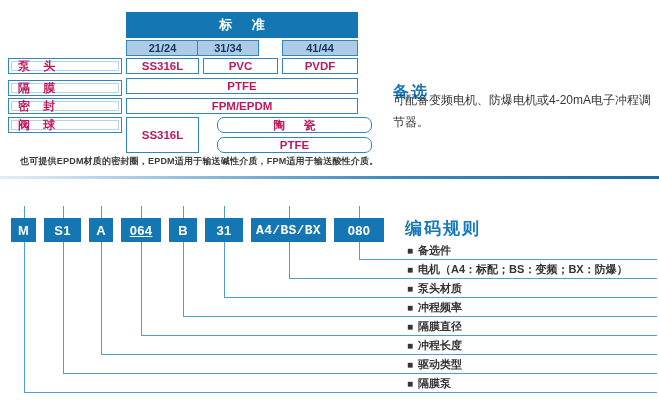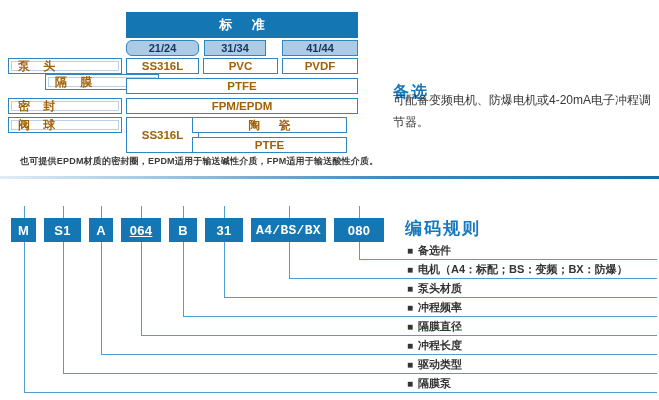--- a/index.html
+++ b/index.html
@@ -10,35 +10,35 @@
   
   .tbl-header {
     position:absolute; left:126px; top:12px; width:232px; height:26px;
     background:#1477b4; color:#ffffff; font-weight:bold; font-size:13px;
     letter-spacing:8px; padding-left:8px; box-sizing:border-box;
     display:flex; align-items:center; justify-content:center;
   }
   .cell {
     position:absolute; background:#ffffff; border:1.5px solid #2e86c4;
     box-sizing:border-box; display:flex; align-items:center; justify-content:center;
-    font-weight:bold; color:#a16207; font-size:11.5px;
+    font-weight:bold; color:#be185d; font-size:11.5px;
   }
   .sub-cell { background:#adcbe4; color:#16355f; font-size:11px; height:16px; top:40px; }
-  .sub1 { left:126px; width:73px;border-radius:6px; } .sub2 { left:204px; width:62px; } .sub3 { left:282px; width:76px; }
+  .sub1 { left:126px; width:73px; } .sub2 { left:197px; width:62px; } .sub3 { left:282px; width:76px; }
   .row-label {
     left:8px; width:114px; height:16px; justify-content:flex-start;
     padding-left:9px; letter-spacing:5px; font-size:12px;
     box-shadow: inset 0 0 0 2px #ffffff, inset 0 0 0 3px #b9d2ea;
   }
-  .rl1 { top:58px; } .rl2 { top:74px;margin-left:37px; } .rl3 { top:98px; } .rl4 { top:117px; } .rl5 { top:137px; }
+  .rl1 { top:58px; } .rl2 { top:80px; } .rl3 { top:98px; } .rl4 { top:117px; } .rl5 { top:137px; }
   .v-r1 { top:58px; height:16px; } .v-r2 { top:78px; height:16px; } .v-r3 { top:98px; height:16px; }
   .v-r4 { top:117px; height:16px; } .v-r5 { top:137px; height:16px; }
   .c1 { left:126px; width:73px; } .c2 { left:203px; width:75px; } .c3 { left:282px; width:76px; }
   .span-all { left:126px; width:232px; }
-  .span-23 { left:192px; width:155px; }
+  .span-23 { left:217px; width:155px;border-radius:7px; }
   .merged-ss { left:126px; width:73px; top:117px; height:36px; }
   .ceramic { letter-spacing:8px; padding-left:8px; box-sizing:border-box; }
   .tbl-note {
     position:absolute; left:20px; top:155px; width:380px;
     font-size:9px; font-weight:600; color:#3b3b3b; letter-spacing:0.2px;
   }
   
   .opt-title { position:absolute; left:393px; top:66px; font-size:16px; font-weight:bold; color:#1878be; letter-spacing:2px;margin-top:16px; }
   .opt-text  { position:absolute; left:393px; top:90px; width:264px; font-size:12px; font-weight:400; color:#383838; line-height:1.8; }
   

